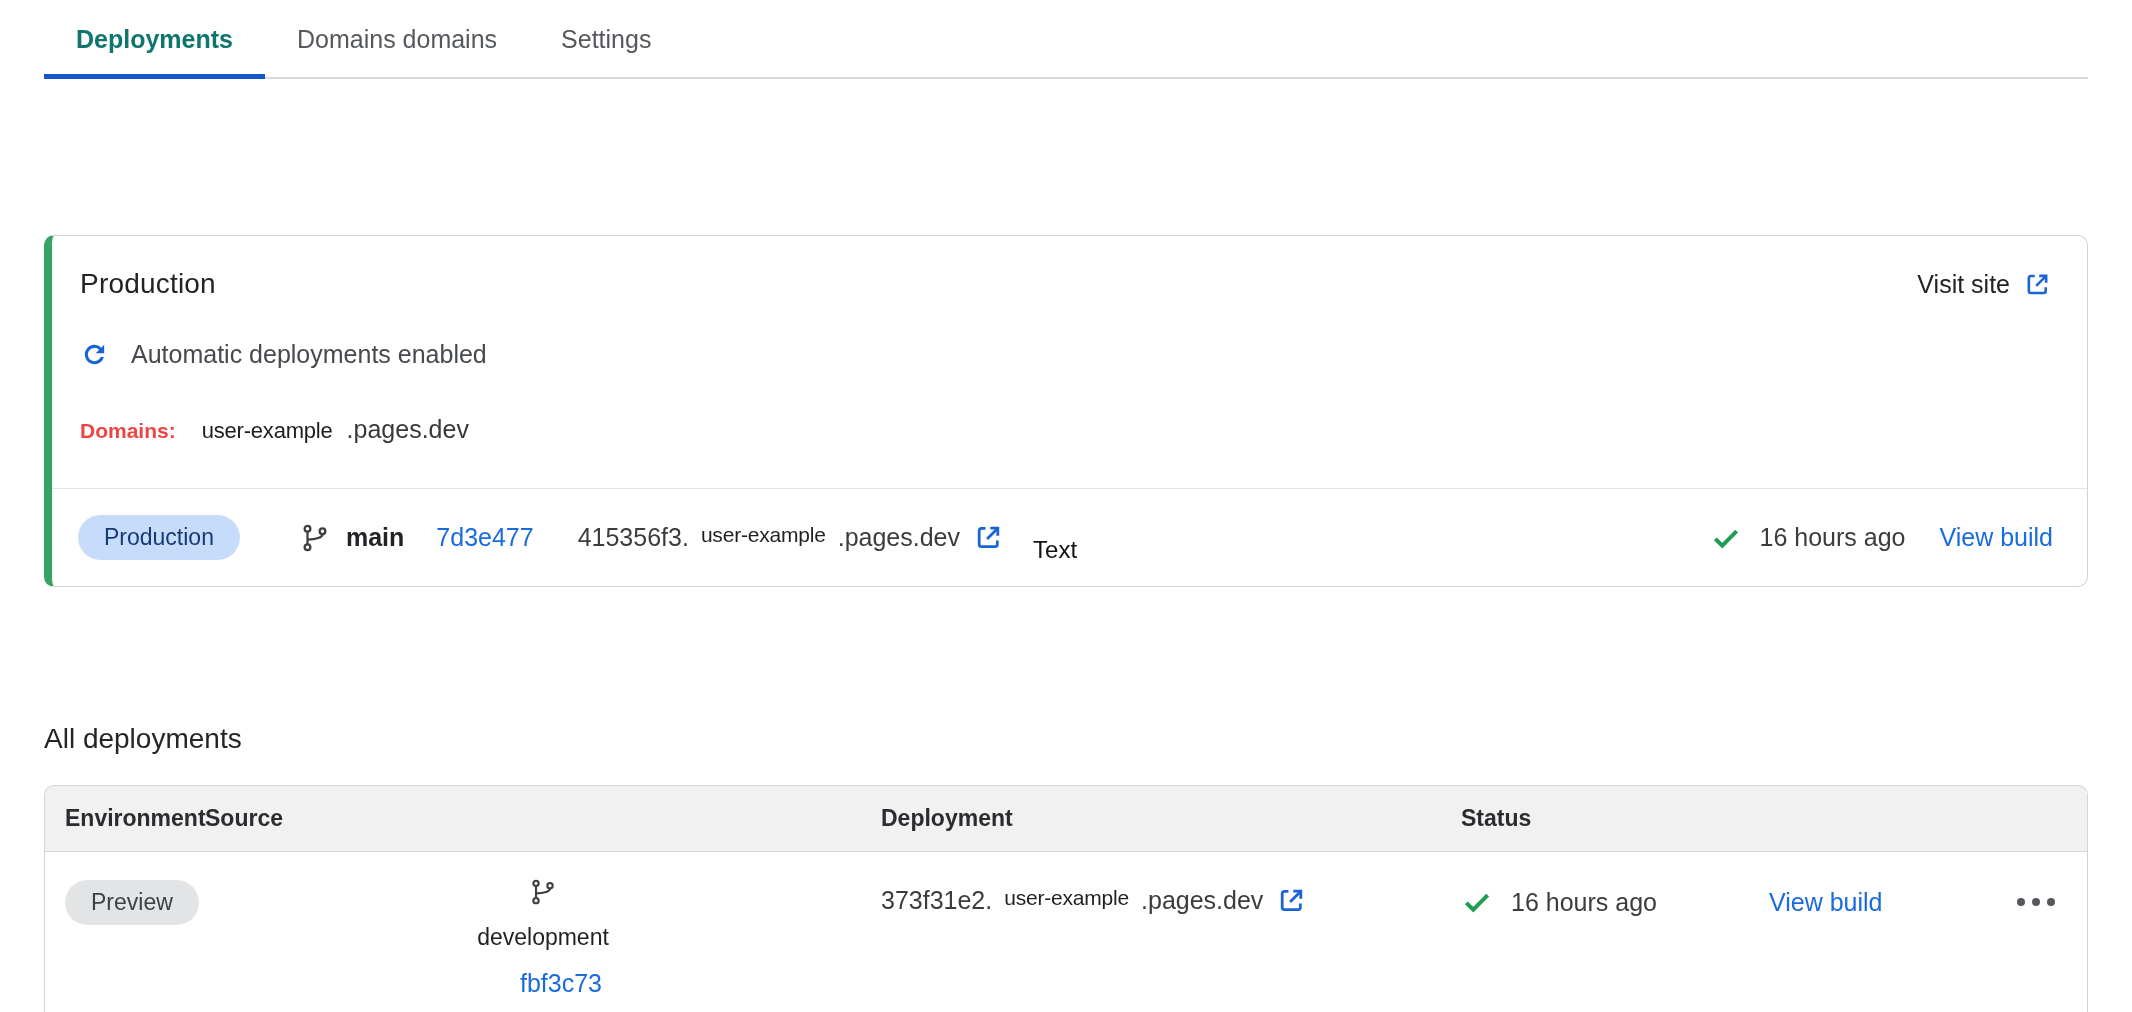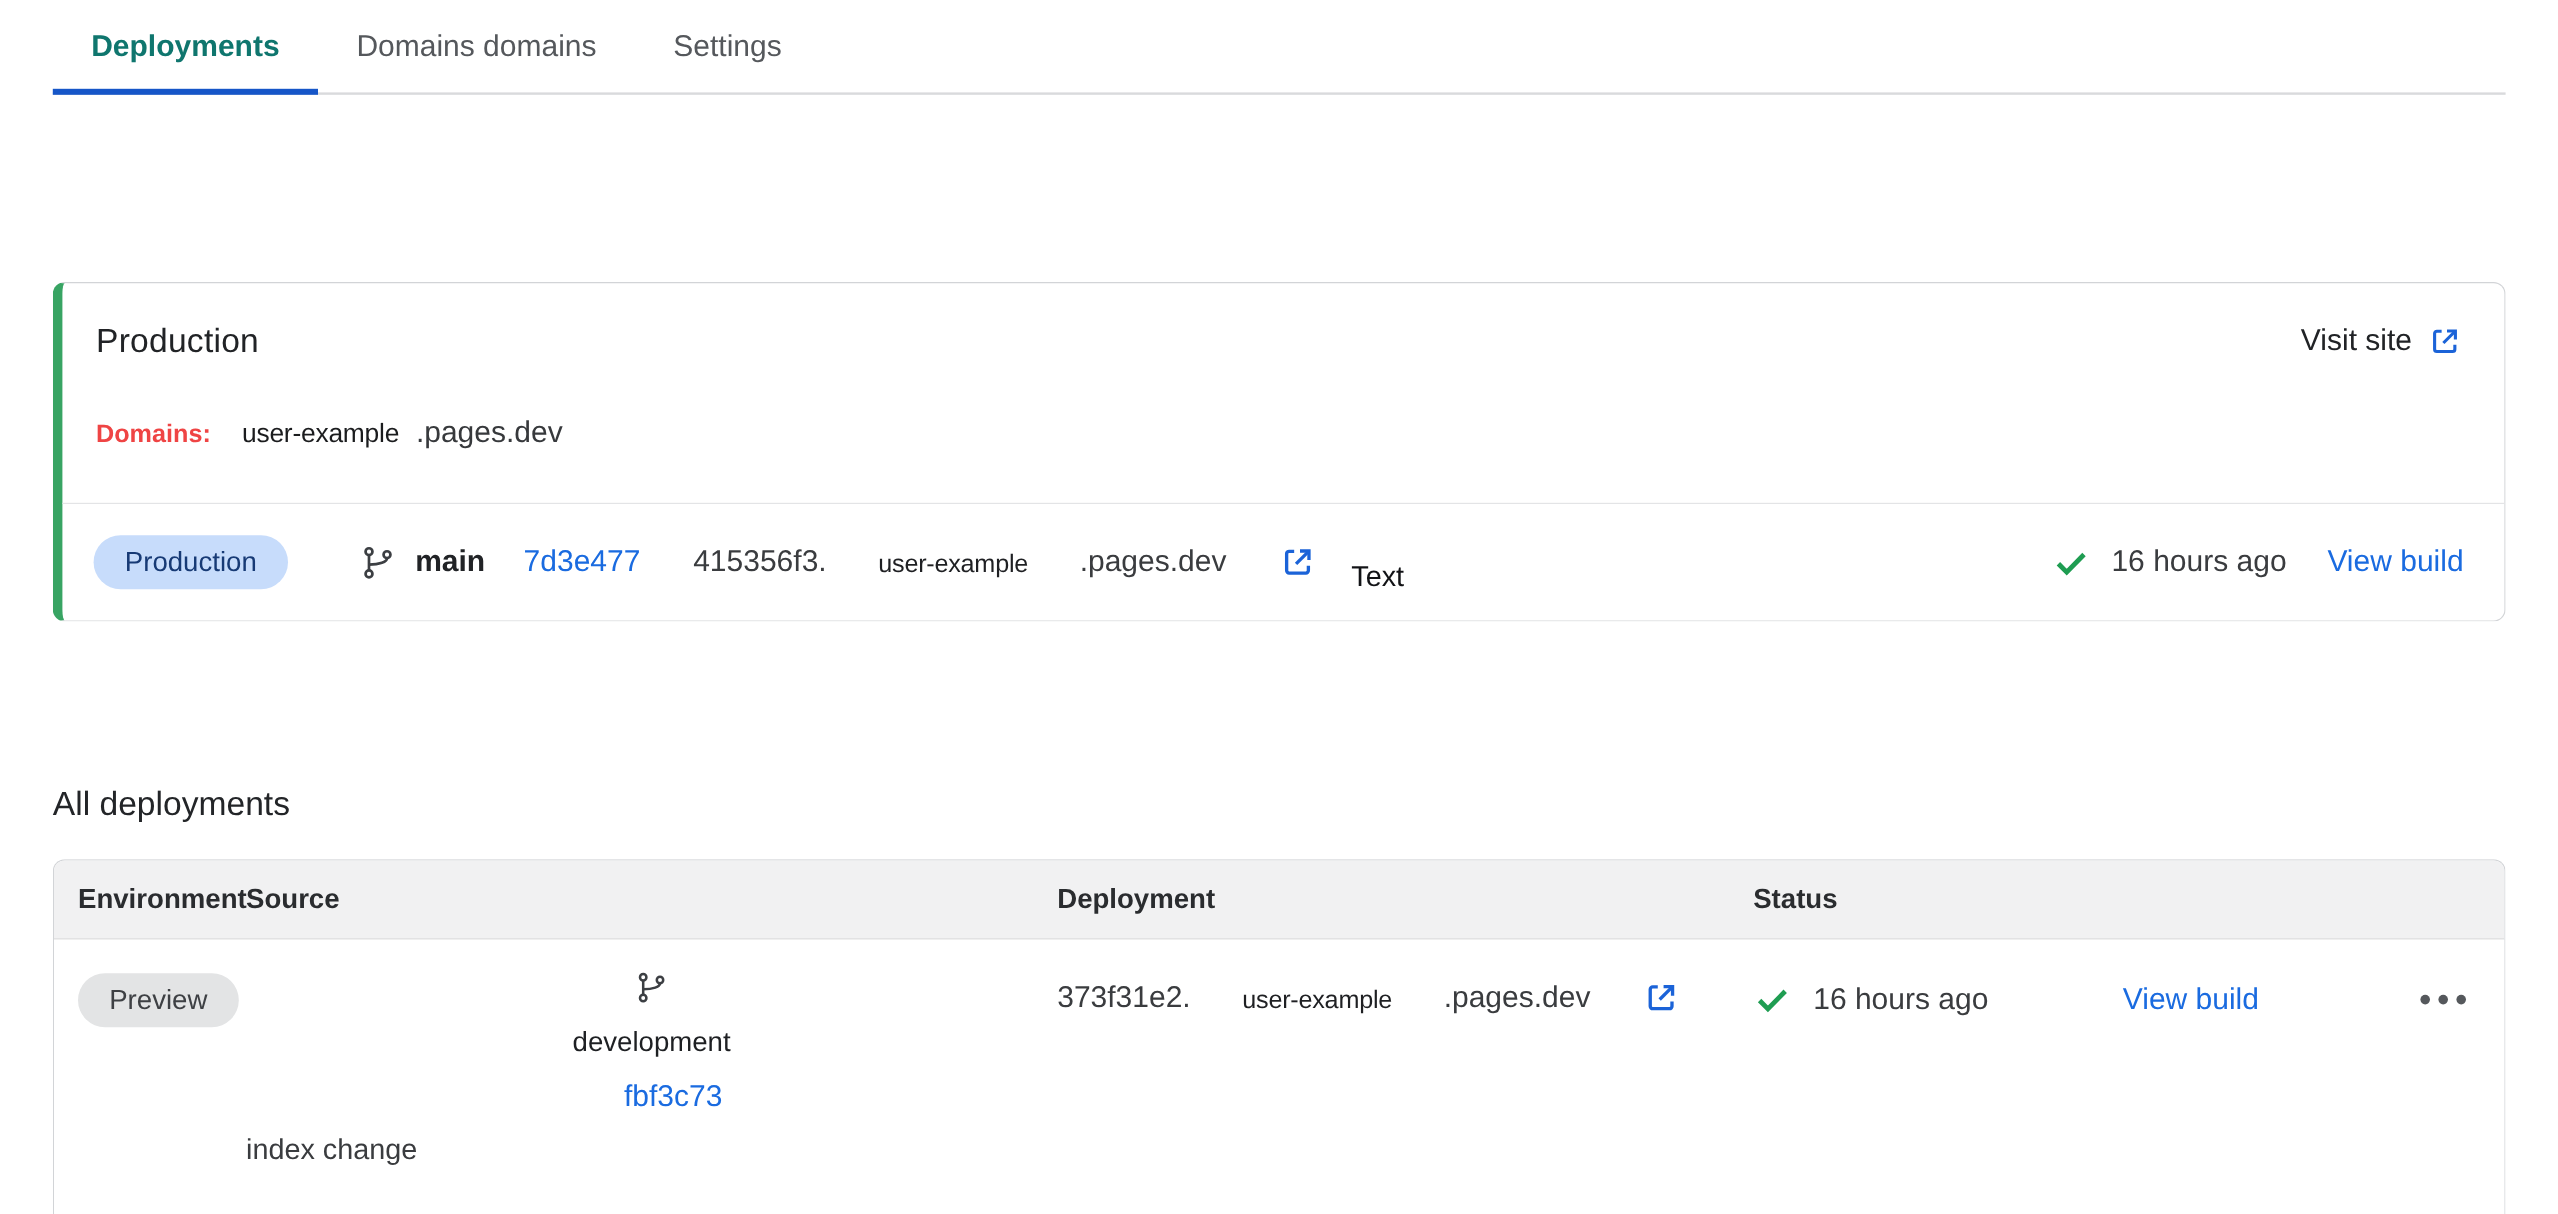--- a/index.html
+++ b/index.html
@@ -54,21 +54,21 @@
     padding: 11px 26px;
     border-radius: 999px;
     white-space: nowrap;
   }
   .badge.production { background: #c7dcfb; color: #173a75; }
   .badge.preview { background: #e3e4e5; color: #3e4044; }
   .branch-group { margin-left: 60px; display: flex; align-items: center; gap: 16px; }
   .branch-name { font-size: 25px; font-weight: 700; color: #212326; }
   .link { color: #1a6be0; cursor: pointer; text-decoration: none; }
   .commit-link { margin-left: 32px; font-size: 25px; }
-  .url-group { margin-left: 44px; display: flex; align-items: flex-end; gap: 31px; }
+  .url-group { margin-left: 44px; display: flex; align-items: flex-start; }
   .url-prefix, .url-suffix { font-size: 25px; color: #3a3c3f; }
   .url-name { font-size: 21px; color: #1f2023; margin: 0 12px; letter-spacing: -0.2px; }
   .url-group .ext-icon { margin-left: 14px; }
   .note-text { margin-left: 30px; font-size: 24px; color: #121316; position: relative; top: 12px; }
   .prod-row-right { margin-left: auto; display: flex; align-items: center; }
   .time-text { font-size: 25px; color: #3a3c3f; margin-left: 18px; }
   .view-build { font-size: 25px; margin-left: 34px; }
 
   
   .all-title { margin-top: 136px; font-size: 28px; font-weight: 500; color: #232528; }
@@ -129,20 +129,28 @@
           <span class="icon">
             <svg width="27" height="27" viewBox="0 0 24 24" fill="none" stroke="#1b63d8" stroke-width="2.3">
               <path d="M9.5 4.5H6A1.7 1.7 0 0 0 4.3 6.2v11.6A1.7 1.7 0 0 0 6 19.5h11.6a1.7 1.7 0 0 0 1.7-1.7V14.5"></path>
               <path d="M13.5 4.3h6.2v6.2"></path>
               <path d="M19.5 4.5l-8.7 8.7"></path>
             </svg>
           </span>
         </div>
       </div>
 
+      <div class="auto-row">
+        <span class="icon">
+          <svg width="29" height="29" viewBox="0 0 24 24" fill="#1763d9">
+            <path d="M17.65 6.35A8 8 0 1 0 19.73 14h-2.6a5.5 5.5 0 1 1-1.25-5.88L13 11h7V4l-2.35 2.35z"></path>
+          </svg>
+        </span>
+        <span>Automatic deployments enabled</span>
+      </div>
 
       <div class="domains-row">
         <span class="domains-label">Domains:</span>
         <span class="domain-name">user-example</span>
         <span class="domain-suffix">.pages.dev</span>
       </div>
     </div>
 
     <div class="prod-row">
       <span class="badge production">Production</span>

